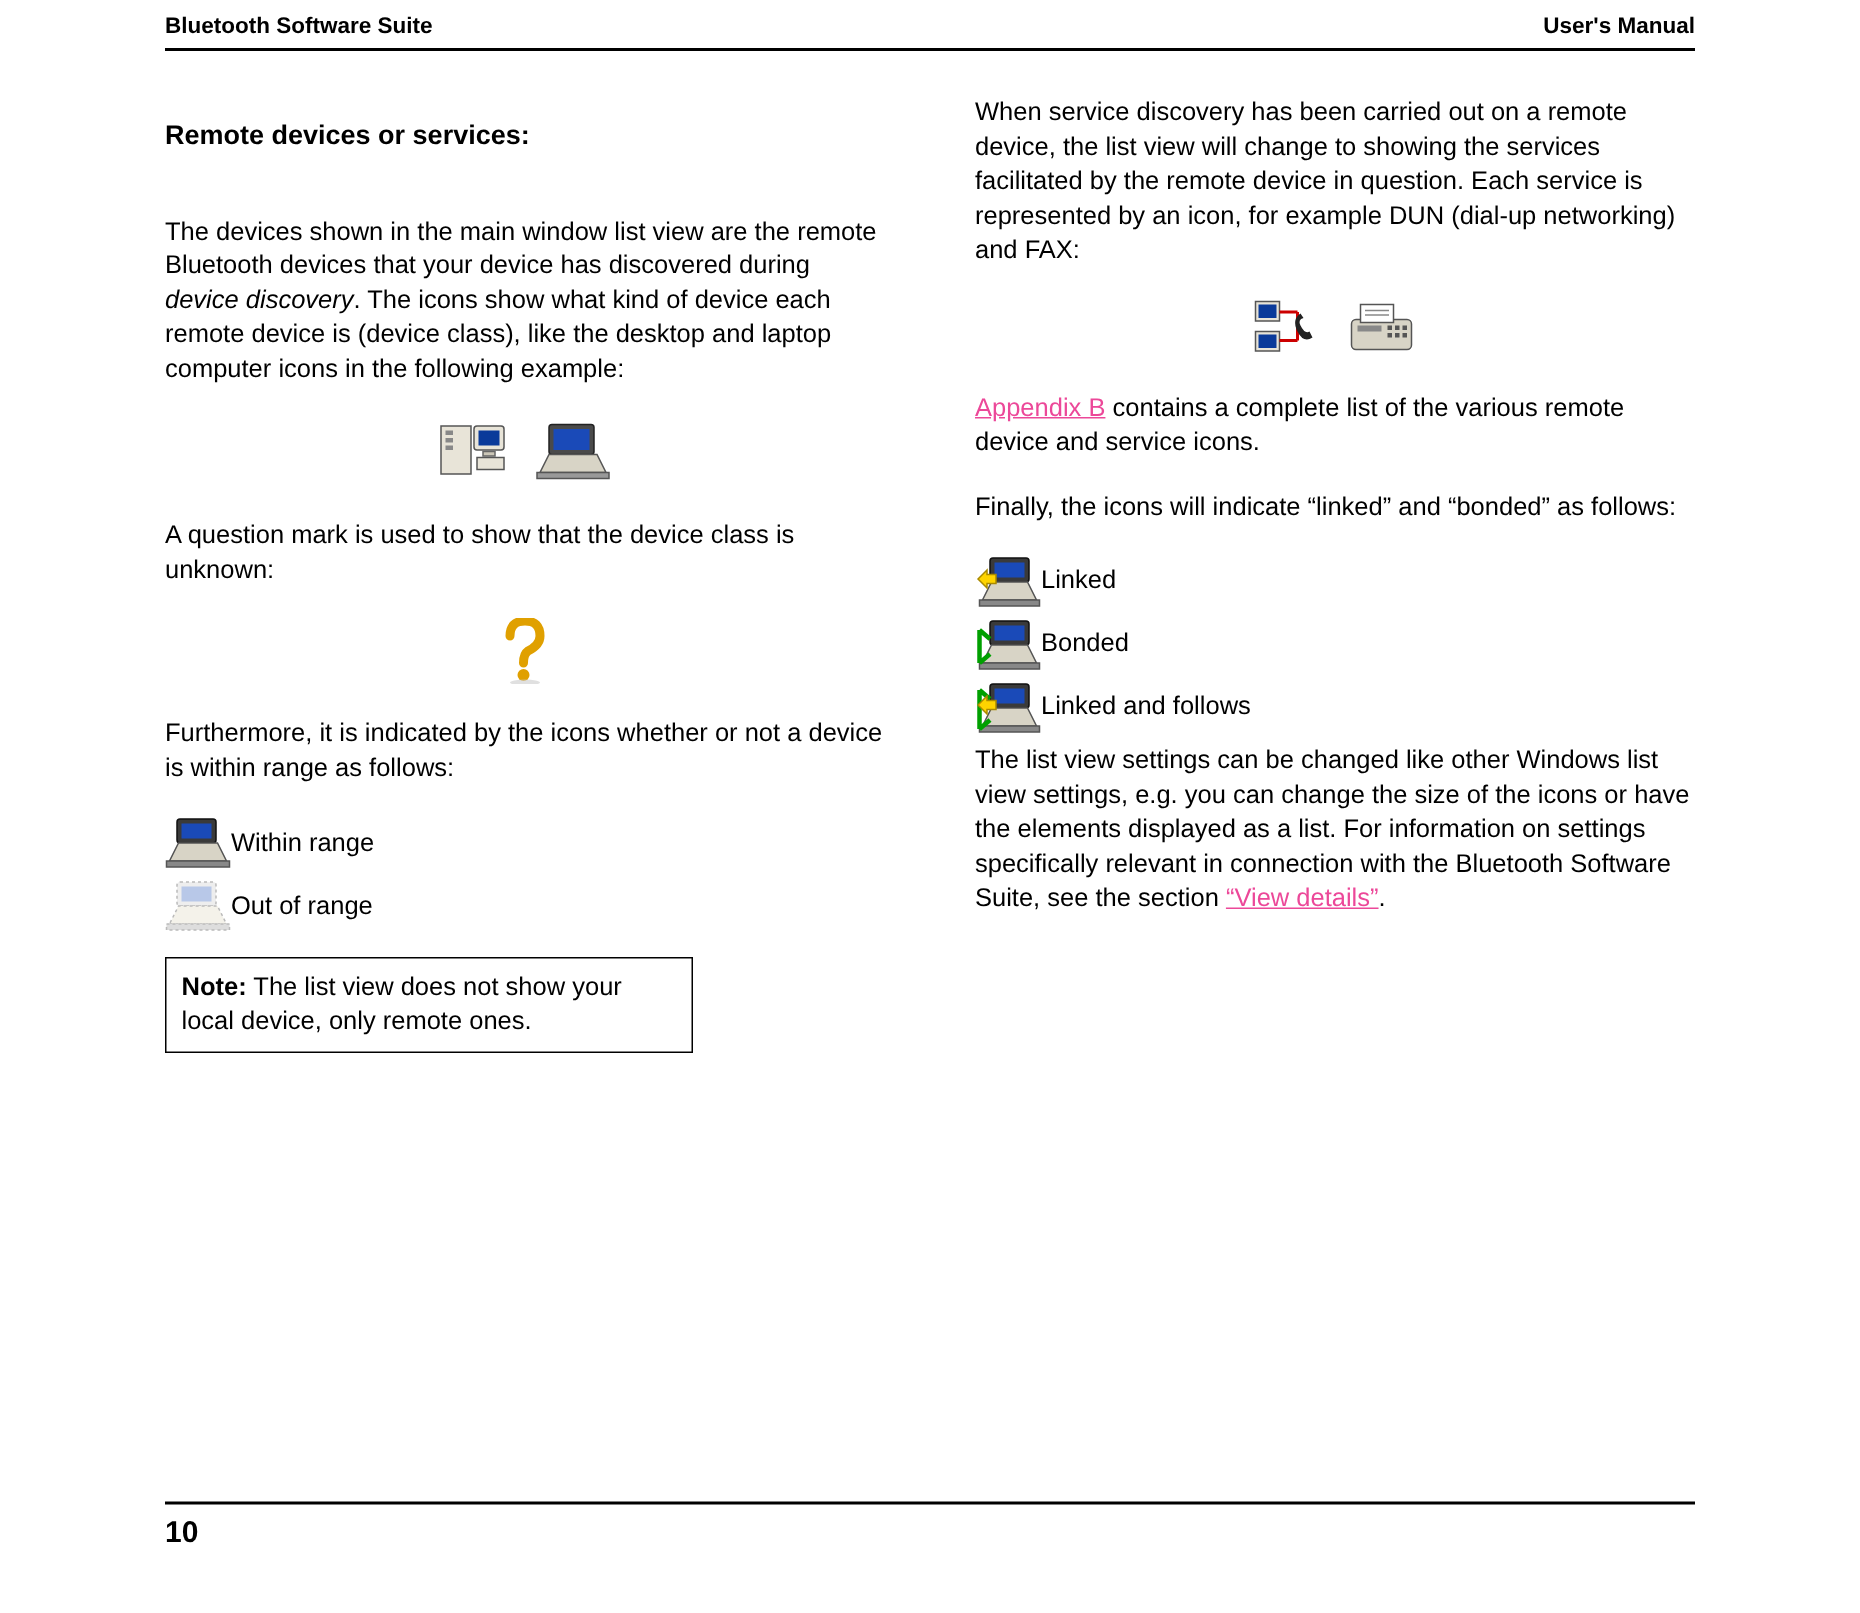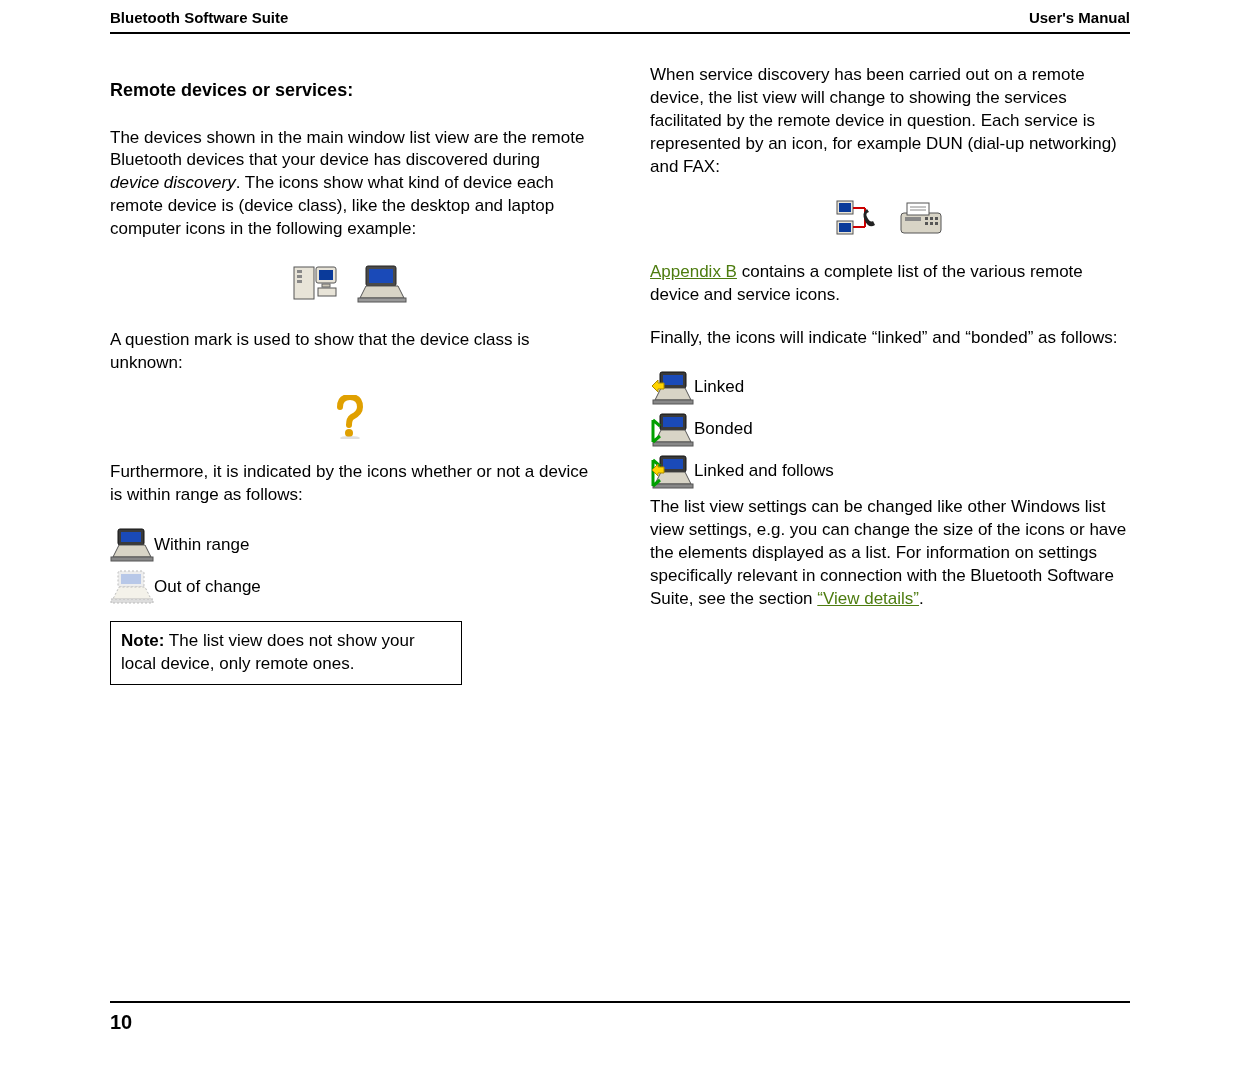--- a/index.html
+++ b/index.html
@@ -31,26 +31,26 @@
     display: flex;
     gap: 60px;
   }
   .col {
     flex: 1;
     min-width: 0;
   }
   h2.section-title {
     font-size: 18px;
     font-weight: bold;
-    margin: 14px 0 24px 0;
+    margin: 14px 0 41px 0;
   }
   p { margin: 0 0 20px 0; }
   .italic { font-style: italic; }
   .link {
-    color: #4d7c0f;
+    color: #ec4899;
     text-decoration: underline;
   }
   .centered-icons {
     text-align: center;
     margin: 10px 0 22px 0;
   }
   .icon-row {
     display: flex;
     align-items: center;
     margin: 6px 0;
@@ -139,21 +139,21 @@
           </svg>
           <span class="label">Within range</span>
         </div>
         <div class="icon-row">
           <svg width="44" height="36" viewBox="0 0 44 36">
             <rect x="8" y="2" width="26" height="16" rx="2" fill="#eee" stroke="#bbb" stroke-dasharray="2,2"></rect>
             <rect x="11" y="5" width="20" height="10" fill="#b8c8e8"></rect>
             <polygon points="3,30 41,30 35,18 9,18" fill="#f4f2ea" stroke="#bbb" stroke-dasharray="2,2"></polygon>
             <rect x="1" y="30" width="42" height="4" fill="#ddd" stroke="#bbb" stroke-dasharray="2,2"></rect>
           </svg>
-          <span class="label">Out of change</span>
+          <span class="label">Out of range</span>
         </div>
       </div>
 
       <div class="note-box">
         <span class="note-label">Note:</span><span> The list view does not show your local device, only remote ones.</span>
       </div>
     </div>
 
     <div class="col">
       <p>When service discovery has been carried out on a remote device, the list view will change to showing the services facilitated by the remote device in question. Each service is represented by an icon, for example DUN (dial-up networking) and FAX:</p>

